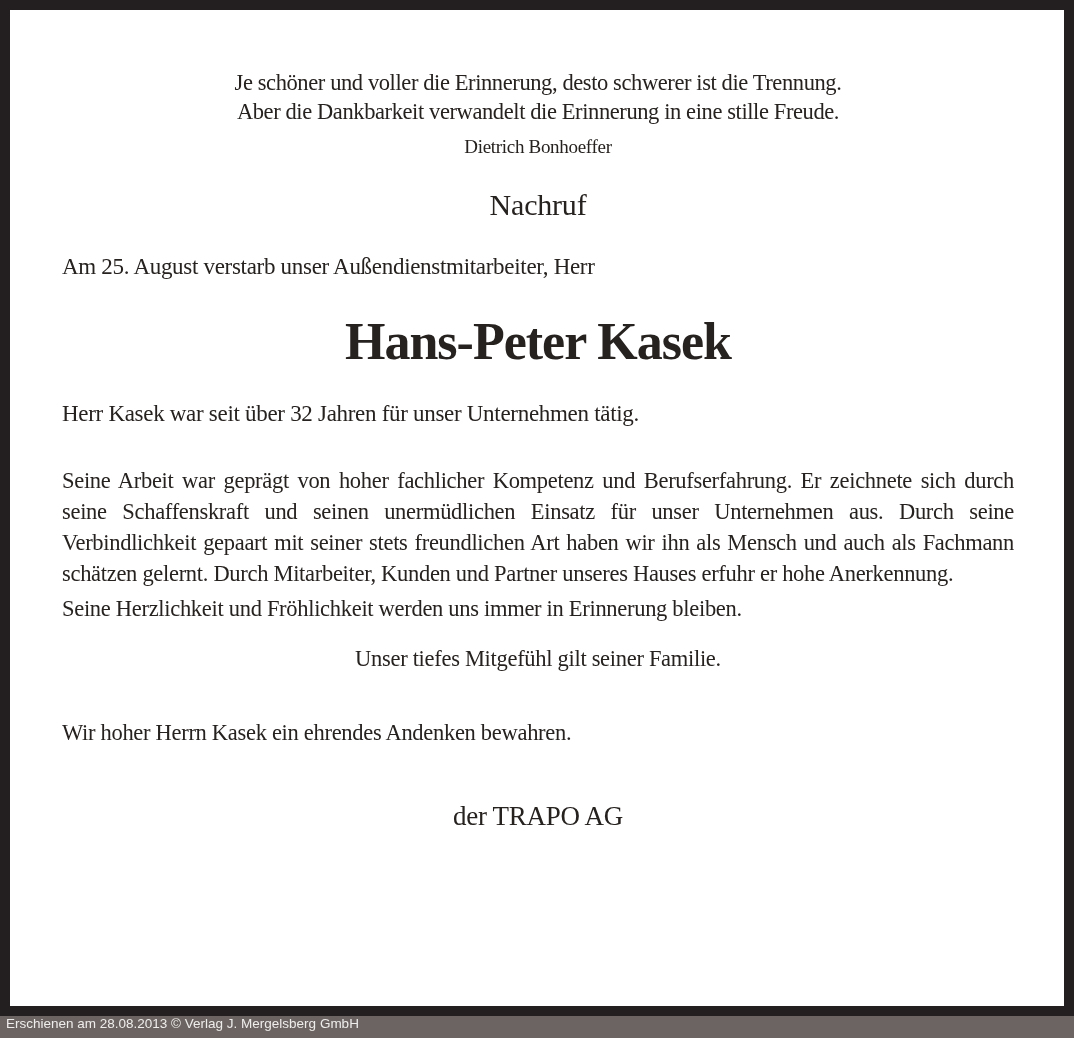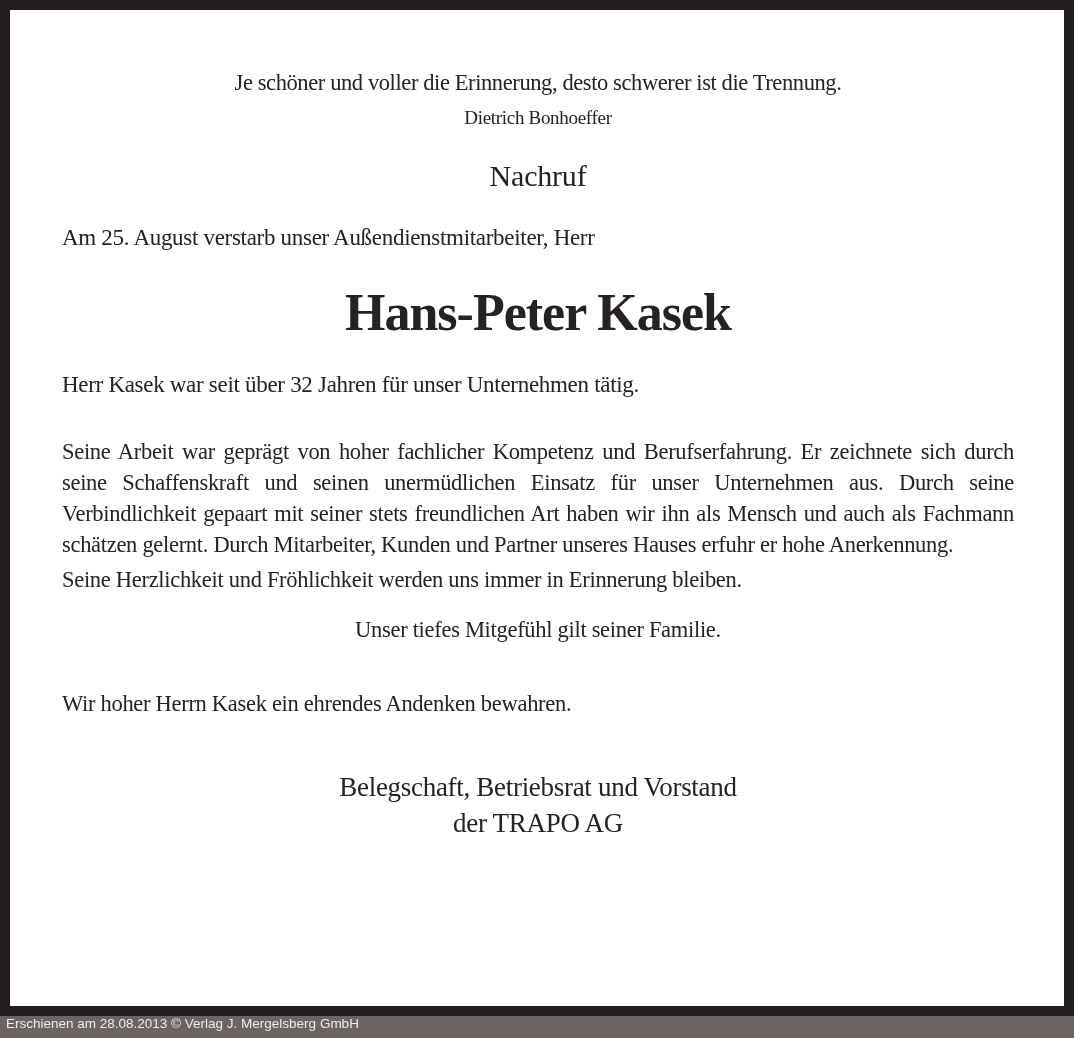--- a/index.html
+++ b/index.html
@@ -123,41 +123,41 @@
 </head>
 <body>
 
 <div class="page">
 
   <div class="frame">
     <div class="content">
 
       <div class="quote-block">
         <div>Je schöner und voller die Erinnerung, desto schwerer ist die Trennung.</div>
+        <div>Aber die Dankbarkeit verwandelt die Erinnerung in eine stille Freude.</div>
       </div>
       <div class="quote-attribution">Dietrich Bonhoeffer</div>
 
       <h1 class="heading">Nachruf</h1>
 
       <div class="intro-line">Am 25. August verstarb unser Außendienstmitarbeiter, Herr</div>
 
       <div class="deceased-name">Hans-Peter Kasek</div>
 
       <div class="tenure-line">Herr Kasek war seit über 32 Jahren für unser Unternehmen tätig.</div>
 
       <div class="body-paragraph">Seine Arbeit war geprägt von hoher fachlicher Kompetenz und Berufserfahrung. Er zeichnete sich durch seine Schaffenskraft und seinen unermüdlichen Einsatz für unser Unternehmen aus. Durch seine Verbindlichkeit gepaart mit seiner stets freundlichen Art haben wir ihn als Mensch und auch als Fachmann schätzen gelernt. Durch Mitarbeiter, Kunden und Partner unseres Hauses erfuhr er hohe Anerkennung.</div>
 
       <div class="remembrance-line">Seine Herzlichkeit und Fröhlichkeit werden uns immer in Erinnerung bleiben.</div>
 
       <div class="condolence-line">Unser tiefes Mitgefühl gilt seiner Familie.</div>
 
       <div class="closing-line">Wir hoher Herrn Kasek ein ehrendes Andenken bewahren.</div>
 
       <div class="signoff-block">
-        <div>Belegschaft, Betriebsrat und Vorstand</div>
         <div>der TRAPO AG</div>
       </div>
 
     </div>
   </div>
 
   <div class="footer-bar">
     <span>Erschienen am 28.08.2013 © Verlag J. Mergelsberg GmbH</span>
   </div>
 

